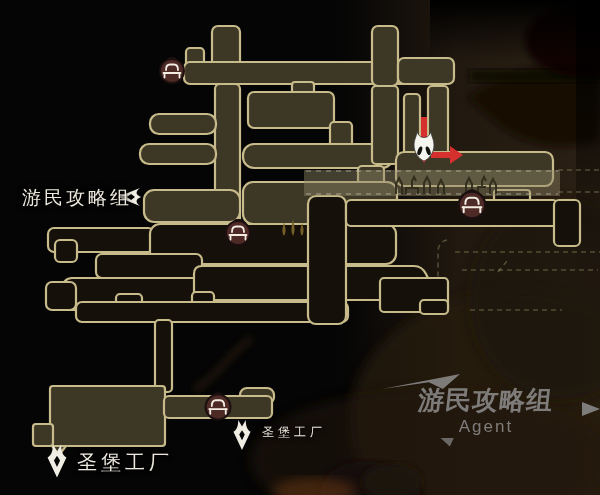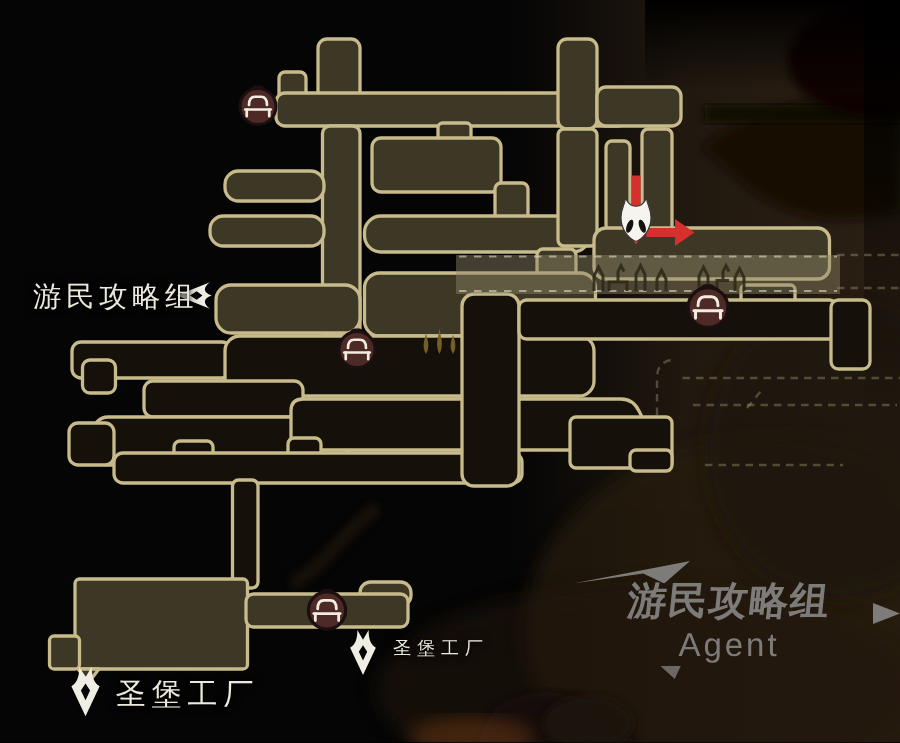--- a/index.html
+++ b/index.html
@@ -26,21 +26,21 @@
   }
   .lbl-prison{left:22px;top:185px;font-size:19px;letter-spacing:3px;}
   .lbl-factory{left:262px;top:424px;font-size:12px;letter-spacing:4px;}
   .lbl-gate{left:77px;top:449px;font-size:20px;letter-spacing:4px;}
   
   .watermark{position:absolute;left:388px;top:386px;width:196px;text-align:center;opacity:.82;}
   .wm-title{
     color:var(--wm,#929292);font-size:26px;font-weight:bold;letter-spacing:1px;
     transform:skewX(-6deg);line-height:1.1;
   }
-  .wm-sub{color:var(--wm,#929292);font-size:22px;letter-spacing:2px;margin-top:2px;}
+  .wm-sub{color:var(--wm,#929292);font-size:17px;letter-spacing:2px;margin-top:2px;}
   .wm-swoosh{
     position:absolute;left:-6px;top:-12px;width:78px;height:15px;
     background:var(--wm,#929292);
     clip-path:polygon(0 100%,100% 0,78% 100%,60% 55%);
   }
   .wm-arrow{
     position:absolute;right:-16px;top:16px;width:18px;height:14px;
     background:var(--wm,#929292);
     clip-path:polygon(0 0,100% 50%,0 100%);
   }

